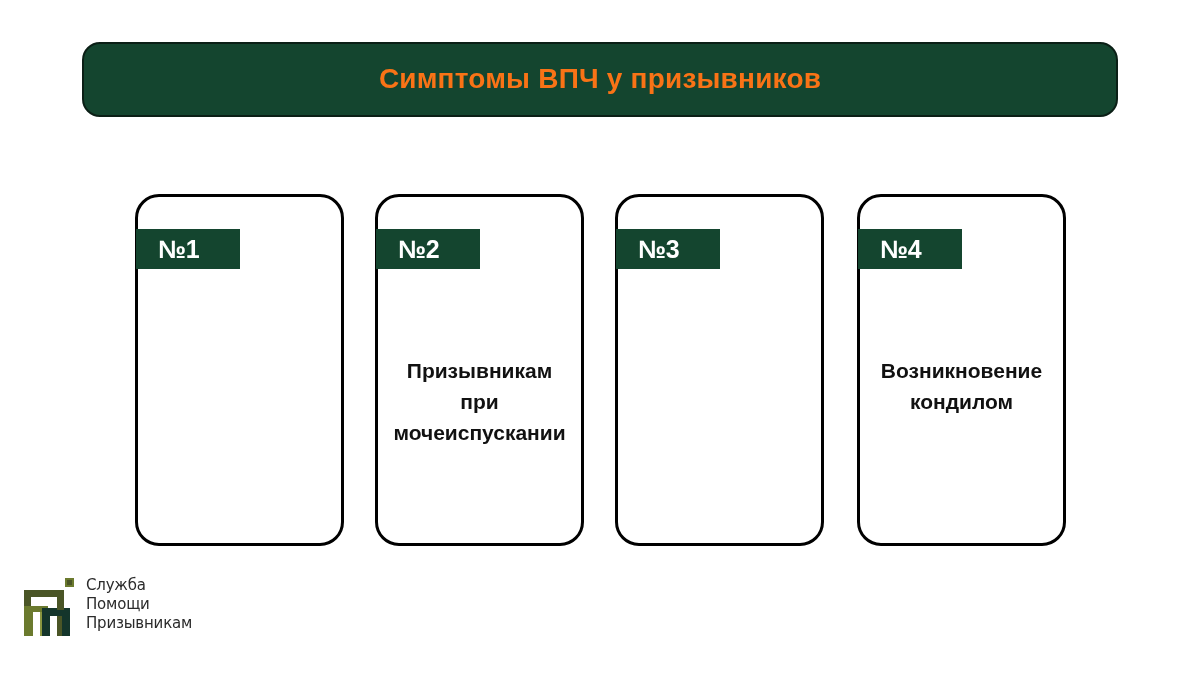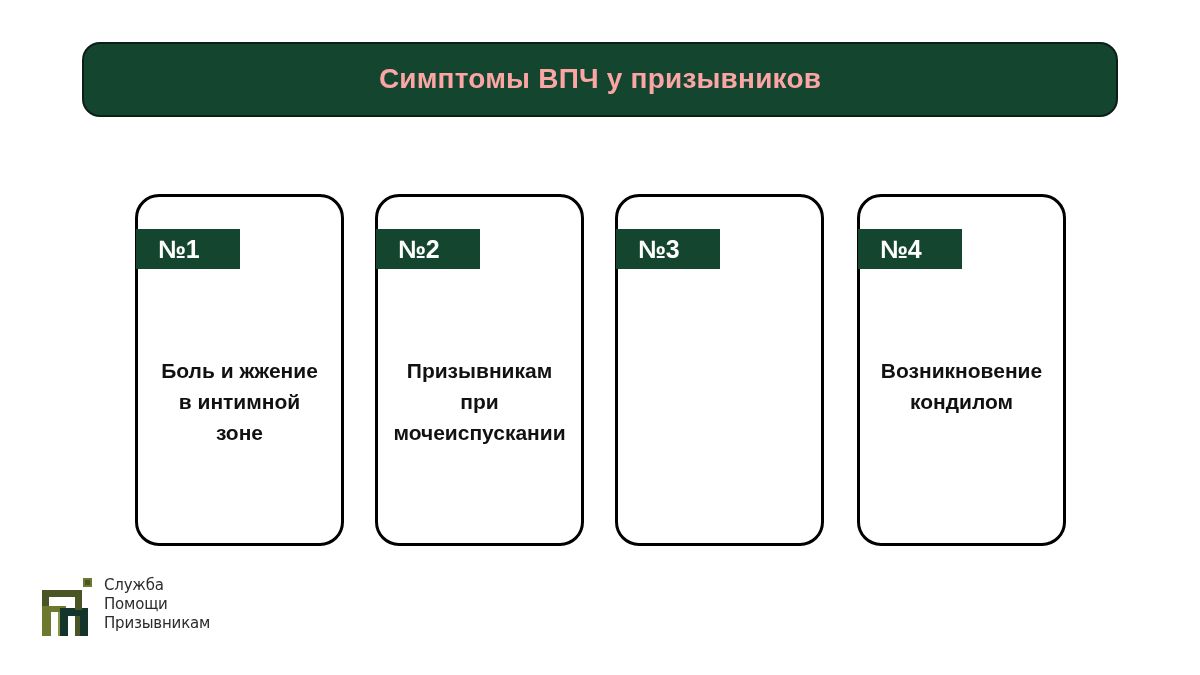--- a/index.html
+++ b/index.html
@@ -24,21 +24,21 @@
     height: 75px;
     box-sizing: border-box;
     background: #14452F;
     border: 2px solid #0b1f16;
     border-radius: 18px;
     display: flex;
     align-items: center;
     justify-content: center;
   }
   #title-banner .title-text {
-    color: #fca5a5;
+    color: #f97316;
     font-size: 28px;
     font-weight: bold;
     letter-spacing: 0.2px;
     line-height: 1.1;
     text-align: center;
   }
 
   
   #cards-row {
     position: absolute;
@@ -89,21 +89,21 @@
     color: #111111;
     font-size: 21px;
     font-weight: bold;
     line-height: 31px;
     white-space: pre-line;
   }
 
   
   #logo {
     position: absolute;
-    left: 42px;
+    left: 24px;
     top: 576px;
     width: 200px;
     height: 66px;
   }
   #logo-mark {
     position: absolute;
     left: 0;
     top: 0;
     width: 52px;
     height: 60px;
@@ -124,23 +124,20 @@
 <body>
 
 <div id="title-banner">
   <div class="title-text">Симптомы ВПЧ у призывников</div>
 </div>
 
 <div id="cards-row">
 
   <div class="card c1">
     <div class="card-badge">№1</div>
-    <div class="card-text">Боль и жжение
-в интимной
-зоне</div>
   </div>
 
   <div class="card c2">
     <div class="card-badge">№2</div>
     <div class="card-text">Призывникам
 при
 мочеиспускании</div>
   </div>
 
   <div class="card c3">

